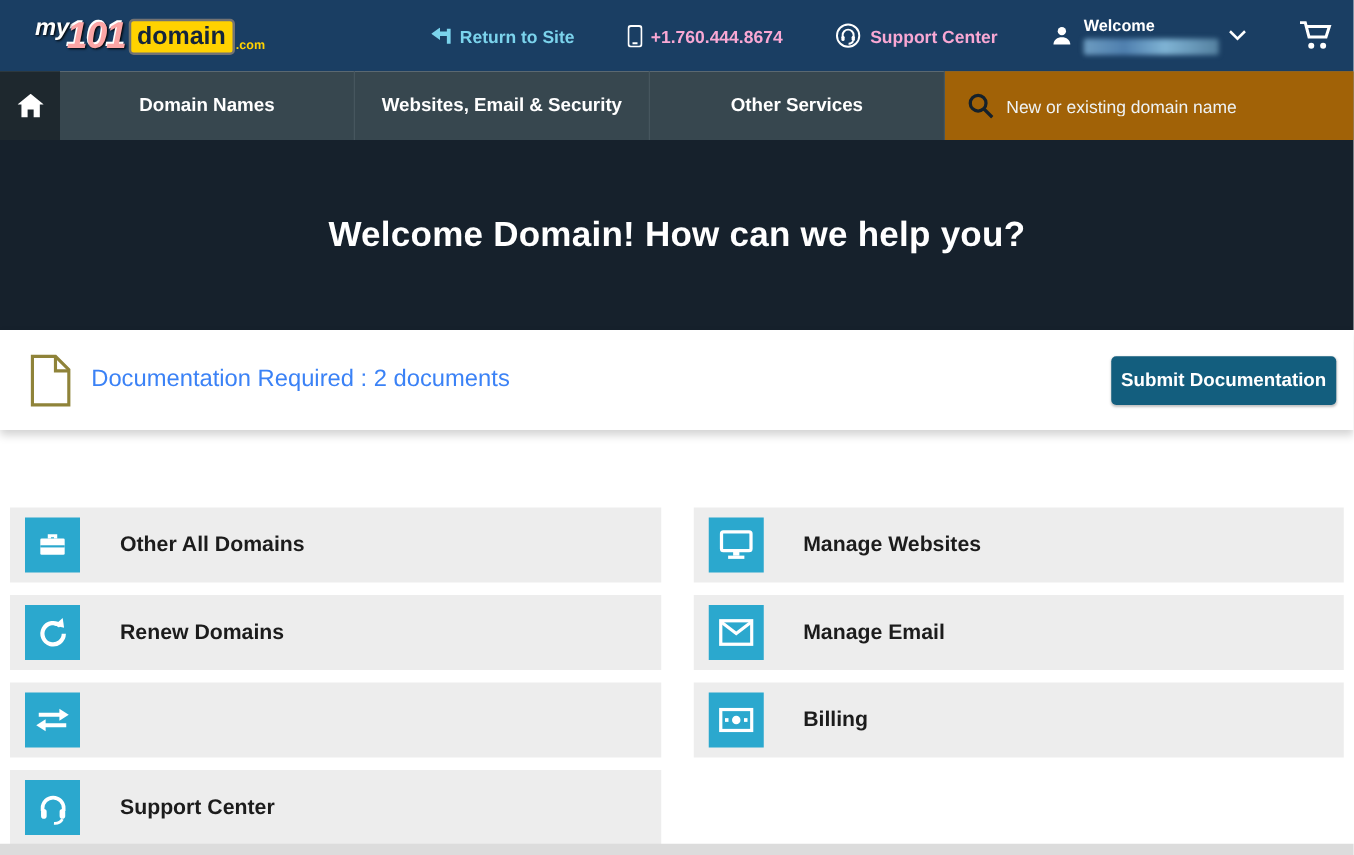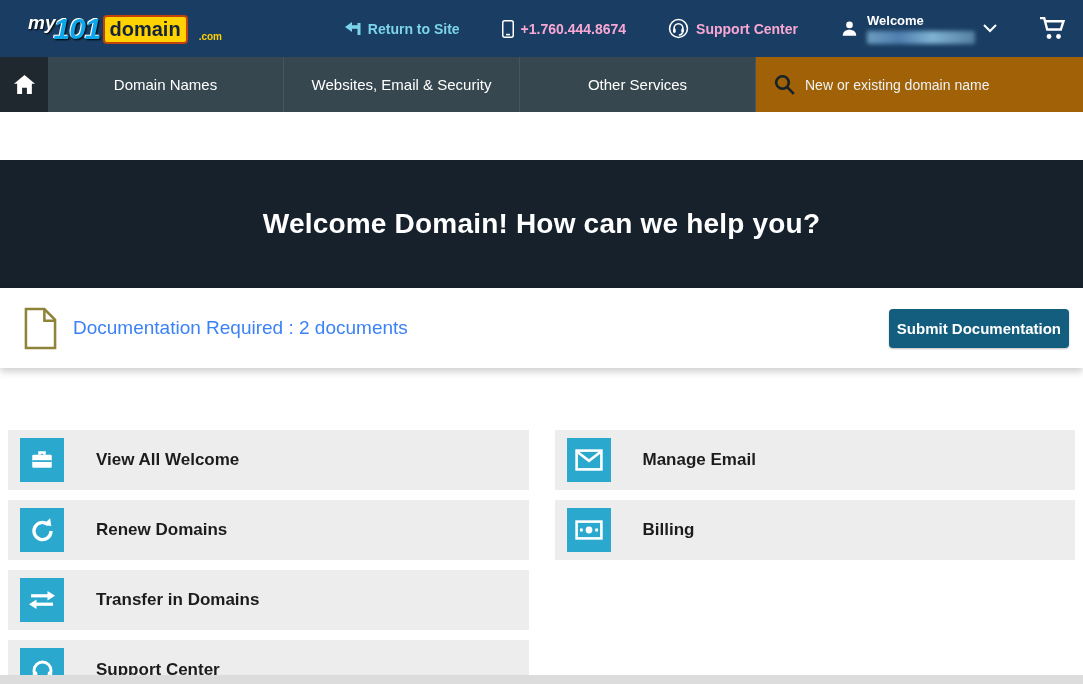--- a/index.html
+++ b/index.html
@@ -3,44 +3,44 @@
 <meta charset="utf-8">
 <style>
   * { box-sizing: border-box; margin: 0; padding: 0; }
   html,body { width:1083px; height:684px; overflow:hidden; }
   body { font-family:"Liberation Sans", sans-serif; background:#fff; position:relative; }
 
   
   .topbar { height:57px; background:#1a3e63; display:flex; align-items:center; padding:0 16px 0 10px; color:#fff; }
   .logo { display:flex; align-items:flex-end; cursor:pointer; line-height:1; }
   .logo-my { font-style:italic; font-weight:bold; font-size:19px; color:#fff; margin-right:-2px; transform:translateY(-12px); text-shadow:1px 1px 2px #000;margin-left:18px; }
-  .logo-101 { font-style:italic; font-weight:bold; font-size:30px; color:#0ea5e9; text-shadow:-1px -1px 0 #fff, 1px 1px 2px #000; letter-spacing:-1px; }
-  .logo-domain { background:#ffd200; color:#14243c; font-weight:bold; font-size:20px; padding:2px 5px 3px; border:2px solid #c2410c; border-radius:4px; margin-left:2px; }
-  .logo-com { color:#ffd200; font-weight:bold; font-size:10px; margin-left:11px; transform:translateY(-2px); }
+  .logo-101 { font-style:italic; font-weight:bold; font-size:30px; color:#fca5a5; text-shadow:-1px -1px 0 #fff, 1px 1px 2px #000; letter-spacing:-1px; }
+  .logo-domain { background:#ffd200; color:#14243c; font-weight:bold; font-size:20px; padding:2px 5px 3px; border:2px solid #737373; border-radius:4px; margin-left:2px; }
+  .logo-com { color:#ffd200; font-weight:bold; font-size:10px; margin-left:1px; transform:translateY(-2px); }
   .topbar-right { margin-left:auto; display:flex; align-items:center; gap:42px; }
   .tb-link { display:flex; align-items:center; gap:7px; font-size:14px; font-weight:bold; color:#f9a8d4; text-decoration:none; cursor:pointer; }
   .tb-link.return { color:#7bd3ec; }
   .welcome { display:flex; align-items:center; gap:8px; cursor:pointer; }
   .welcome-col { display:flex; flex-direction:column; gap:3px; }
   .welcome-col .wlabel { font-size:13px; font-weight:bold; }
   .redacted { width:108px; height:13px; border-radius:2px;
               background:linear-gradient(90deg,#6d9cc0,#4f7fae 30%,#7fb3d4 60%,#54809f);
               filter:blur(2px); }
   .cart { cursor:pointer; display:flex; align-items:center; }
 
   
   .nav { height:55px; display:flex; background:#37474f; }
   .home-cell { width:48px; background:#1e282e; display:flex; align-items:center; justify-content:center; cursor:pointer; }
-  .tab { width:236px; display:flex; align-items:center; justify-content:center; color:#fff; font-size:15px; font-weight:normal; border-right:1px solid #46565e; cursor:pointer;text-align:right; }
+  .tab { width:236px; display:flex; align-items:center; justify-content:center; color:#fff; font-size:15px; font-weight:bold; border-right:1px solid #46565e; cursor:pointer;text-align:right; }
   .search-cell { flex:1; background:#a16207; display:flex; align-items:center; padding-left:18px; gap:10px; }
   .search-cell input { background:transparent; border:none; outline:none; color:#fff; font-size:14px; width:220px; font-family:"Liberation Sans", sans-serif; }
   .search-cell input::placeholder { color:#eef2f4; }
 
   
-  .hero { height:128px; background:#16212c; display:flex; align-items:center; justify-content:center;margin-top:48px; }
+  .hero { height:152px; background:#16212c; display:flex; align-items:center; justify-content:center; }
   .hero h1 { color:#fff; font-size:28px; font-weight:600; letter-spacing:.2px; }
 
   
   .notif { height:80px; background:#fff; display:flex; align-items:center; padding:0 14px 0 24px; box-shadow:0 4px 7px rgba(0,0,0,.18); position:relative; z-index:2; }
   .notif-text { margin-left:16px; font-size:19px; color:#3b82f6; }
   .submit-btn { margin-left:auto; background:#135e7e; color:#fff; border:none; border-radius:4px; font-size:15px; font-weight:bold; padding:11px 8px; cursor:pointer; font-family:"Liberation Sans", sans-serif; box-shadow:0 1px 2px rgba(0,0,0,.25); }
 
   
   .content { padding:62px 8px 0; background:#fff; }
   .grid { display:flex; gap:26px; }
@@ -157,21 +157,21 @@
     <div class="col">
 
       <div class="qrow">
         <span class="tile">
           <svg width="26" height="26" viewBox="0 0 24 24" fill="#fff">
             <path d="M8.5 4 h7 v3.2 h-2.4 V6.2 h-2.2 v1 H8.5z"></path>
             <rect x="3" y="7.2" width="18" height="12" rx="1"></rect>
             <rect x="3" y="12.2" width="18" height="1.6" fill="#2ba8ce"></rect>
           </svg>
         </span>
-        <span class="qlabel">View All Welcome</span>
+        <span class="qlabel">Other All Domains</span>
       </div>
 
       <div class="qrow">
         <span class="tile">
           <svg width="27" height="27" viewBox="0 0 24 24">
             <path fill="none" stroke="#fff" stroke-width="3" d="M19.6 12.5 a7.6 7.6 0 1 1 -2.4-5.6"></path>
             <path fill="#fff" d="M18.8 1.2 l1 7 l-7-1.6z"></path>
           </svg>
         </span>
         <span class="qlabel">Renew Domains</span>
@@ -179,38 +179,47 @@
 
       <div class="qrow">
         <span class="tile">
           <svg width="28" height="24" viewBox="0 0 28 24" fill="#fff">
             <rect x="3" y="6.2" width="17" height="3.2"></rect>
               <polygon points="19.5,3 27,7.8 19.5,12.6"></polygon>
             <rect x="8" y="14.6" width="17" height="3.2"></rect>
               <polygon points="8.5,11.4 1,16.2 8.5,21"></polygon>
           </svg>
         </span>
-        <span class="qlabel">Transfer in Domains</span>
       </div>
 
       <div class="qrow">
         <span class="tile">
           <svg width="27" height="27" viewBox="0 0 24 24">
             <path d="M4.5 14 v-2 a7.5 7.5 0 0 1 15 0 v2" fill="none" stroke="#fff" stroke-width="2.6"></path>
             <rect x="3.4" y="12.6" width="4" height="7" rx="2" fill="#fff"></rect>
             <rect x="16.6" y="12.6" width="4" height="7" rx="2" fill="#fff"></rect>
             <path d="M18.6 19.8 a6 5 0 0 1-6 3" fill="none" stroke="#fff" stroke-width="2"></path>
           </svg>
         </span>
         <span class="qlabel">Support Center</span>
       </div>
 
     </div>
     <div class="col">
 
+      <div class="qrow">
+        <span class="tile">
+          <svg width="28" height="26" viewBox="0 0 28 26">
+            <rect x="2.2" y="2.5" width="23.6" height="15" rx="1.5" fill="none" stroke="#fff" stroke-width="2.6"></rect>
+            <rect x="11.5" y="18.5" width="5" height="3" fill="#fff"></rect>
+            <rect x="7.5" y="21.5" width="13" height="2.6" fill="#fff"></rect>
+          </svg>
+        </span>
+        <span class="qlabel">Manage Websites</span>
+      </div>
 
       <div class="qrow">
         <span class="tile">
           <svg width="28" height="22" viewBox="0 0 28 22">
             <rect x="1.6" y="1.6" width="24.8" height="18.8" fill="none" stroke="#fff" stroke-width="2.6"></rect>
             <path d="M2.5 3 l11.5 8.8 L25.5 3" fill="none" stroke="#fff" stroke-width="2.6"></path>
           </svg>
         </span>
         <span class="qlabel">Manage Email</span>
       </div>

